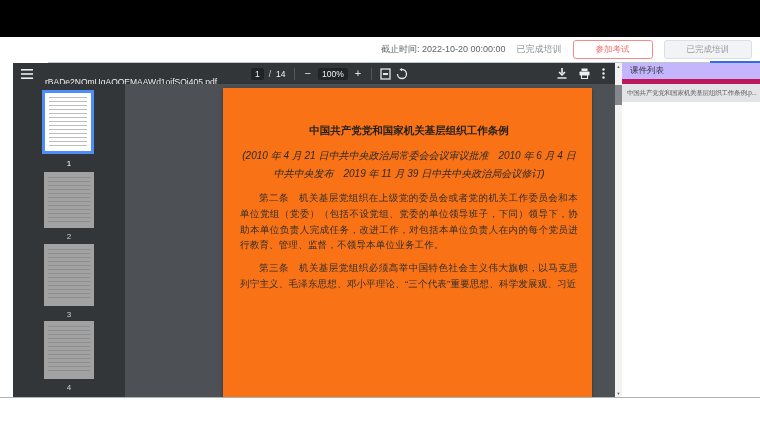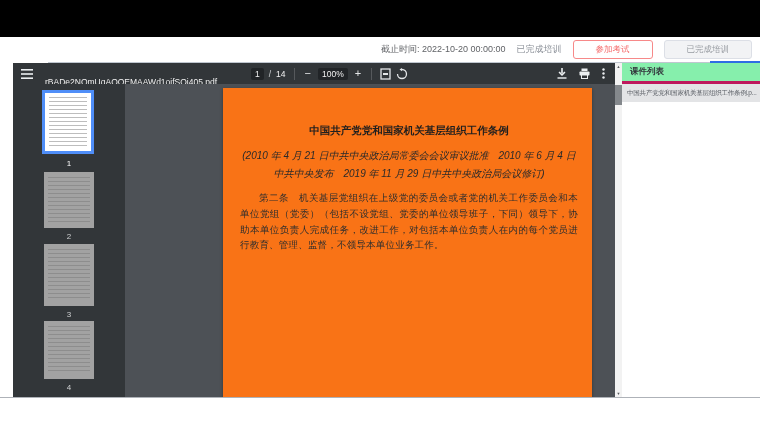--- a/index.html
+++ b/index.html
@@ -70,22 +70,22 @@
   .doc-p { font-size:9.5px; line-height:15.8px; color:#2e2e2e; text-align:justify; text-indent:2em; margin-top:7px; letter-spacing:.2px; }
 
   .pdf-scrollbar { position:absolute; right:0; top:0; width:7px; height:335px; background:#f2f2f2; }
   .sb-arrow { position:absolute; left:0; width:7px; height:8px; color:#55585c; font-size:4px; line-height:8px; text-align:center; cursor:pointer; }
   .sb-up { top:0; }
   .sb-down { bottom:0; }
   .sb-thumb { position:absolute; left:0; top:22px; width:7px; height:20px; background:#84888c; cursor:pointer; }
 
   
   .right-panel { position:absolute; left:622px; top:63px; width:138px; height:335px; background:#fff; }
-  .panel-header { height:21px; background:#86efac; border-bottom:3px solid #be185d;
-    display:flex; align-items:center; padding-left:8px; font-size:8.5px; color:#33373d;font-weight:bold; }
+  .panel-header { height:21px; background:#c4b5fd; border-bottom:5px solid #be185d;
+    display:flex; align-items:center; padding-left:8px; font-size:8.5px; color:#33373d; }
   .panel-item { height:18px; background:#e3e4e6; display:flex; align-items:center;
     padding:0 5px; font-size:6.5px; letter-spacing:-.2px; color:#565a61; white-space:nowrap; overflow:hidden; cursor:pointer; }
   svg { display:block; }
 </style>
 </head>
 <body>
 
 <div class="top-black"></div>
 <div class="top-black-ext"></div>
 <div class="accent-left"></div>
@@ -195,22 +195,23 @@
       <div class="thumb-num n3">3</div>
       <div class="thumb g4">
           <div class="thumb-inner"></div>
         </div>
       <div class="thumb-num n4">4</div>
     </div>
 
     <div class="pdf-page">
       <div class="doc-title">中国共产党党和国家机关基层组织工作条例</div>
       <div class="doc-approval">(2010 年 4 月 21 日中共中央政治局常委会会议审议批准　2010 年 6 月 4 日</div>
-      <div class="doc-approval">中共中央发布　2019 年 11 月 29 日中共中央政治局会议修订)</div>
+      <div class="doc-approval">中共中央发布　2019 年 11 月 39 日中共中央政治局会议修订)</div>
       <div class="doc-p">第二条　机关基层党组织在上级党的委员会或者党的机关工作委员会和本单位党组（党委）（包括不设党组、党委的单位领导班子，下同）领导下，协助本单位负责人完成任务，改进工作，对包括本单位负责人在内的每个党员进行教育、管理、监督，不领导本单位业务工作。</div>
+      <div class="doc-p">第三条　机关基层党组织必须高举中国特色社会主义伟大旗帜，以马克思列宁主义、毛泽东思想、邓小平理论、“三个代表”重要思想、科学发展观、习近</div>
     </div>
   </div>
 
   <div class="pdf-scrollbar">
     <div class="sb-arrow sb-up">▲</div>
     <div class="sb-thumb"></div>
     <div class="sb-arrow sb-down">▼</div>
   </div>
 </div>
 

